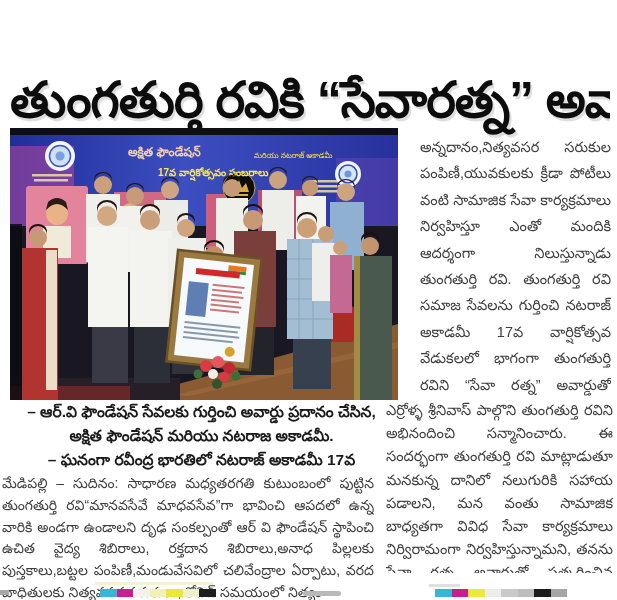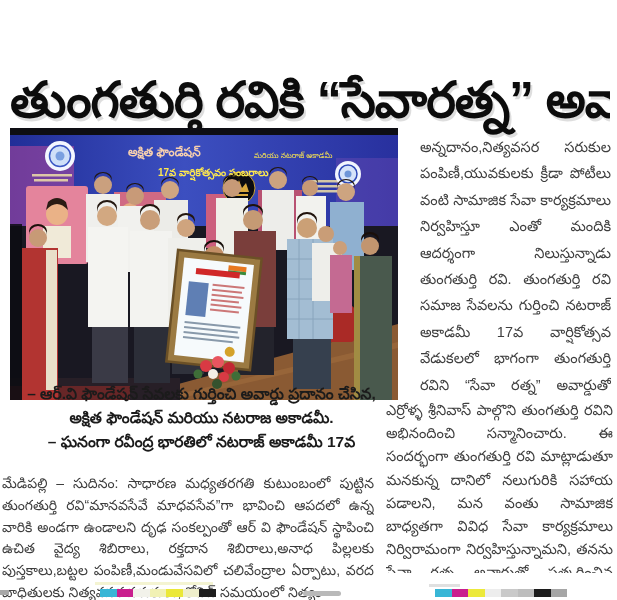--- a/index.html
+++ b/index.html
@@ -18,21 +18,21 @@
     position:absolute; left:10px; top:128px; width:388px; height:272px;
     background:#737373;
   }
   .col {
     position:absolute; color:#3e3e3e; text-align:justify; overflow:hidden;
   }
   .col-right-top  { left:420px; top:134px; width:191px; height:264px; font-size:14.5px; line-height:26.4px; }
   .col-right-bottom { left:386px; top:399px; width:227px; height:174px; font-size:14.5px; line-height:23.2px; }
   .col-left-bottom { left:2px;  top:473px; width:372px; height:127px; font-size:14px;  line-height:21.8px; }
   .caption {
-    position:absolute; left:14px; top:382px; width:375px; height:72px; overflow:hidden;
+    position:absolute; left:14px; top:400px; width:375px; height:72px; overflow:hidden;
     font-size:15.5px; font-weight:700; color:#1b1b1b; line-height:23.5px; text-align:center;
   }
   .caption p { margin:0 0 1px 0; }
   .mark-group { position:absolute; display:flex; }
   .mark-group span { display:block; width:16.5px; height:8px; }
   .reg-dash { position:absolute; }
 </style>
 </head>
 <body>
 

